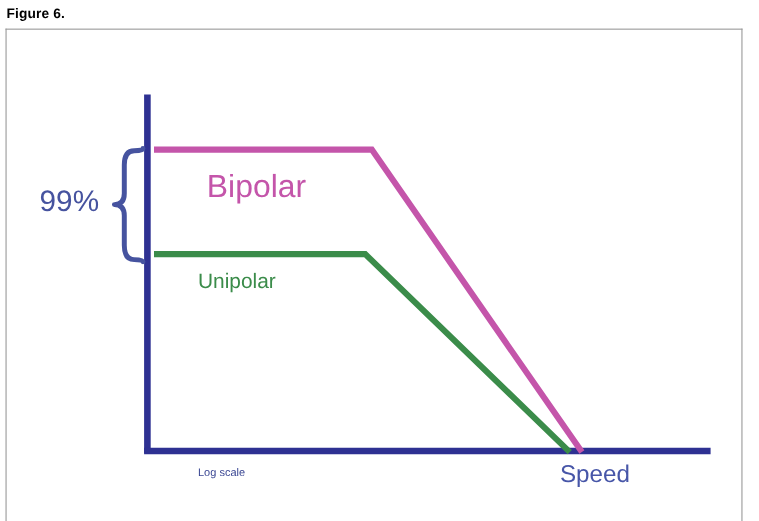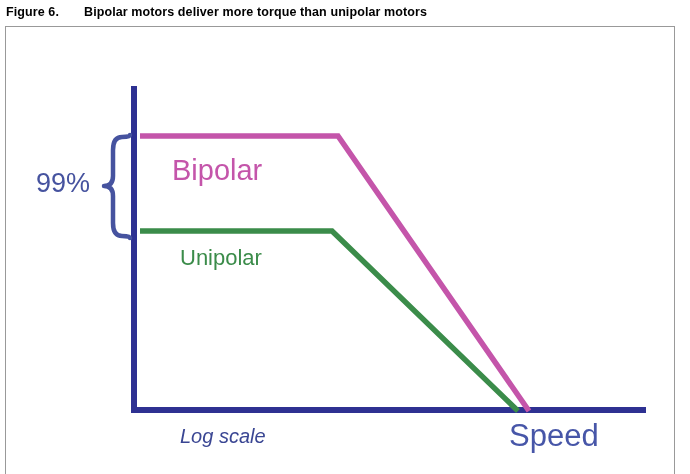--- a/index.html
+++ b/index.html
@@ -77,57 +77,55 @@
   }
   .lbl-torque {
     left: 86px;
     top: 36px;
     font-size: 31px;
     color: #4756a8;
   }
   .lbl-speed {
     left: 509px;
     top: 420px;
-    font-size: 31px;
+    font-size: 22px;
     color: #4756a8;
   }
   .lbl-pct {
     left: 36px;
     top: 170px;
     font-size: 27px;
     color: #46539f;
   }
   .lbl-bipolar {
-    left: 172px;
+    left: 188px;
     top: 156px;
     font-size: 29px;
     color: #c455aa;
   }
   .lbl-unipolar {
     left: 180px;
     top: 247px;
-    font-size: 22px;
+    font-size: 19px;
     color: #3b8c4a;
   }
   .lbl-logscale {
     left: 180px;
     top: 426px;
-    font-size: 20px;
+    font-size: 10px;
     color: #3a4693;
-    font-style: italic;
   }
 </style>
 </head>
 <body>
 
 <div id="root">
 
   <div class="caption">
     <span class="fig-num">Figure 6.</span>
-    <span class="fig-title">Bipolar motors deliver more torque than unipolar motors</span>
   </div>
 
   <div class="figure-frame"></div>
 
   <svg class="plot-svg" viewBox="0 0 690 474">
 
     <line x1="134" y1="86" x2="134" y2="412" stroke="#2e3192" stroke-width="6"></line>
 
     <line x1="131" y1="410" x2="646" y2="410" stroke="#2e3192" stroke-width="6"></line>
 

